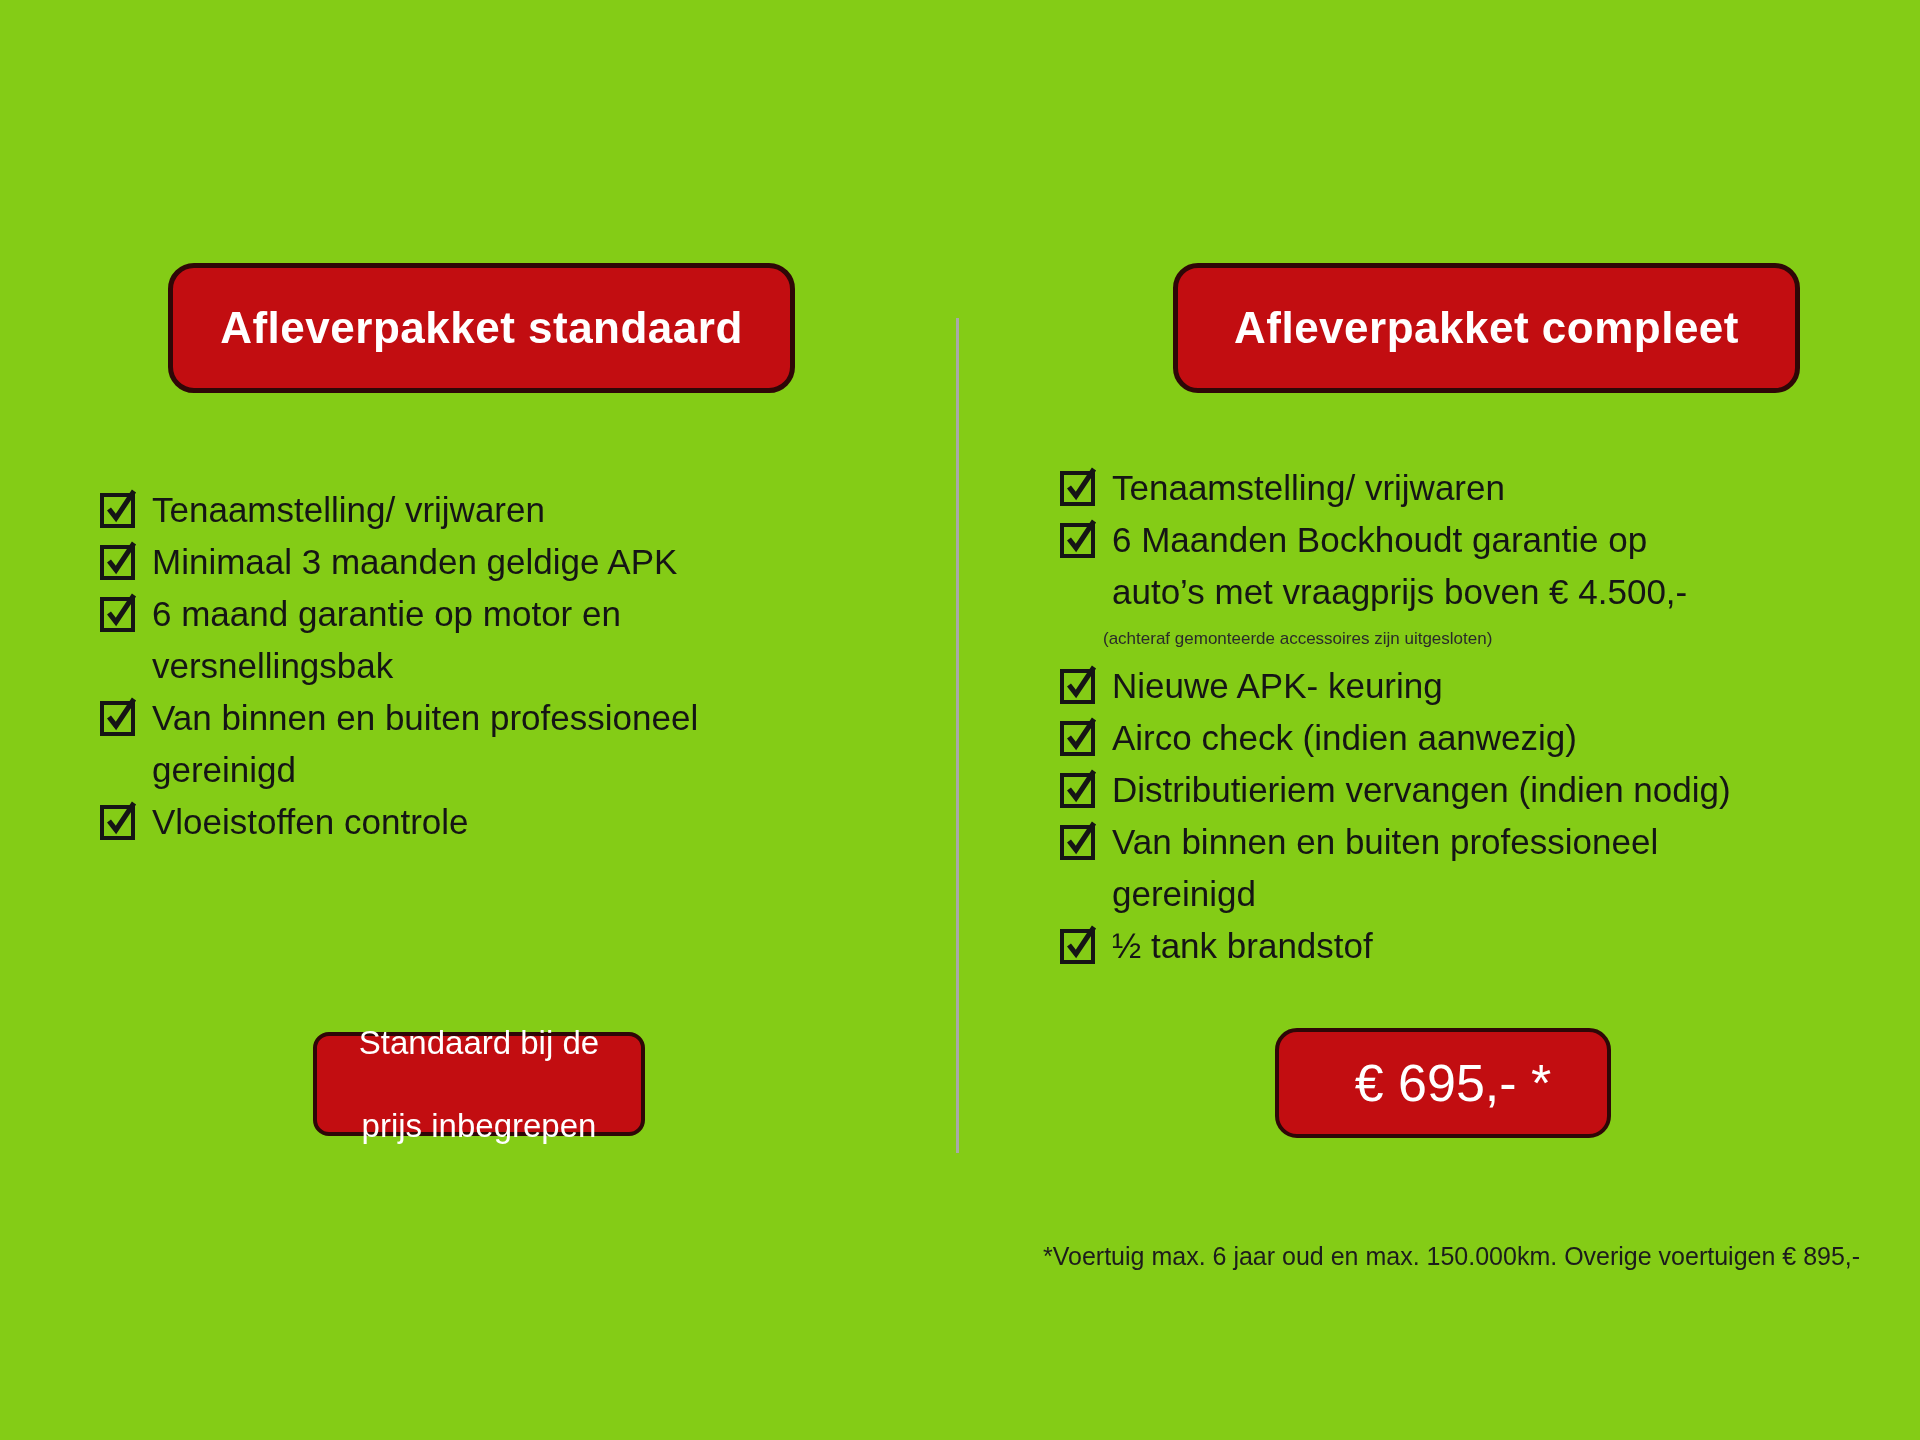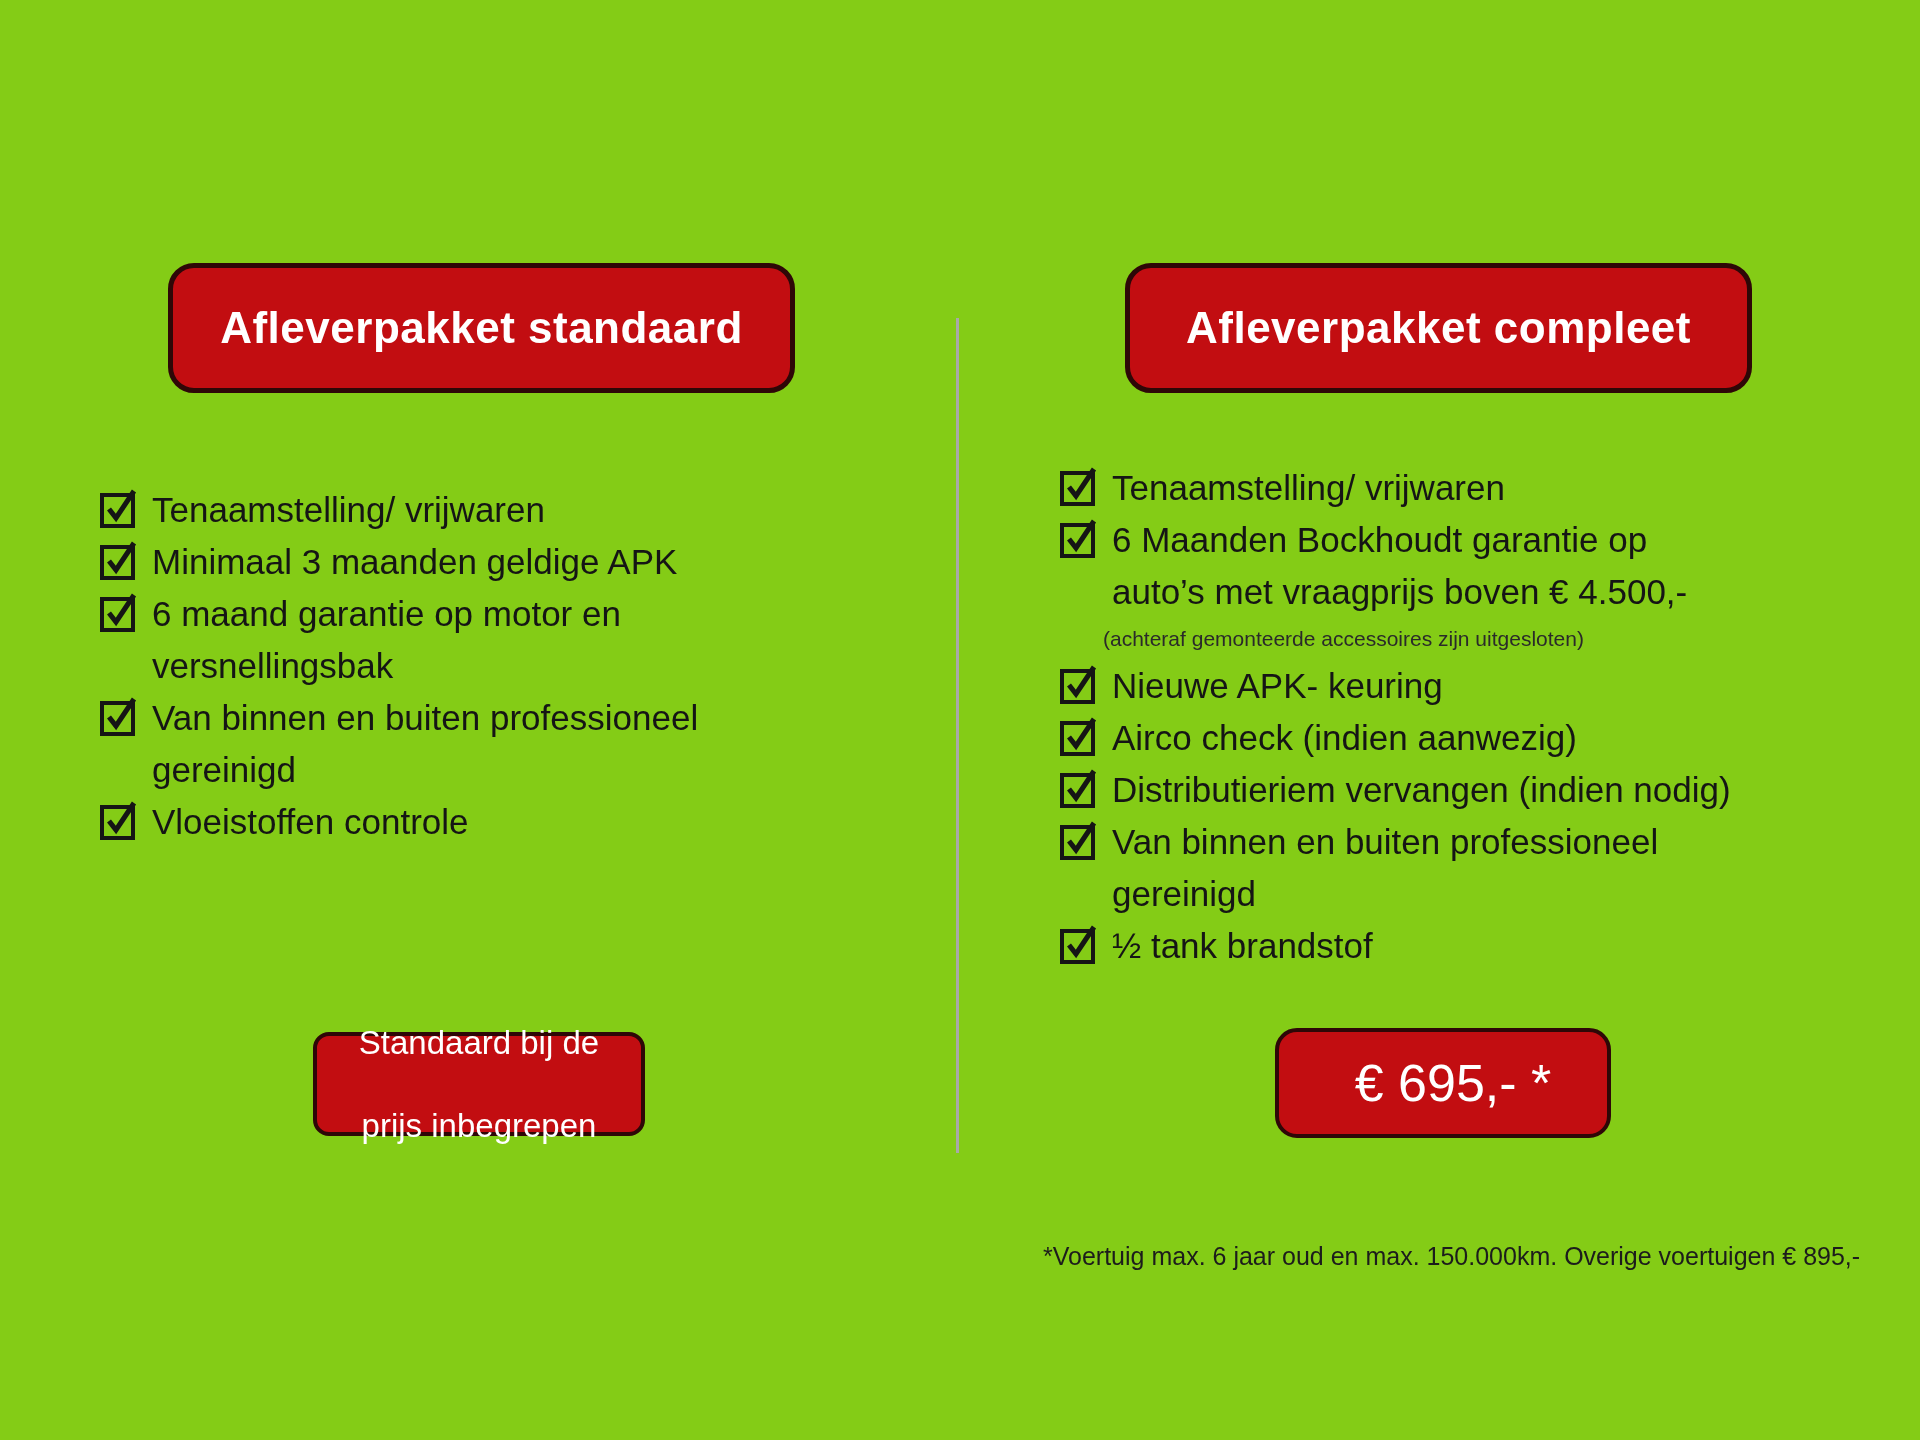--- a/index.html
+++ b/index.html
@@ -25,21 +25,21 @@
     box-sizing: border-box;
     display: flex;
     align-items: center;
     justify-content: center;
     color: #ffffff;
     font-size: 44px;
     font-weight: bold;
     letter-spacing: 0.5px;
   }
   .hdr-left  { left: 168px; }
-  .hdr-right { left: 1125px; }
+  .hdr-right { left: 1173px; border-radius: 25px; }
 
   
   .divider {
     position: absolute;
     left: 956px;
     top: 318px;
     width: 3px;
     height: 835px;
     background: #a9a9a9;
   }
@@ -68,21 +68,21 @@
   .cb svg {
     position: absolute;
     left: -2px;
     top: -11px;
     overflow: visible;
   }
   .txt { margin-left: 17px; }
   .ln  { display: block; line-height: 52px; white-space: nowrap; }
   .note {
     display: block;
-    font-size: 21px;
+    font-size: 17px;
     line-height: 42px;
     margin-left: -9px;
     color: #2a2a2a;
     white-space: nowrap;
   }
 
   
   .badge-included {
     position: absolute;
     left: 313px;

